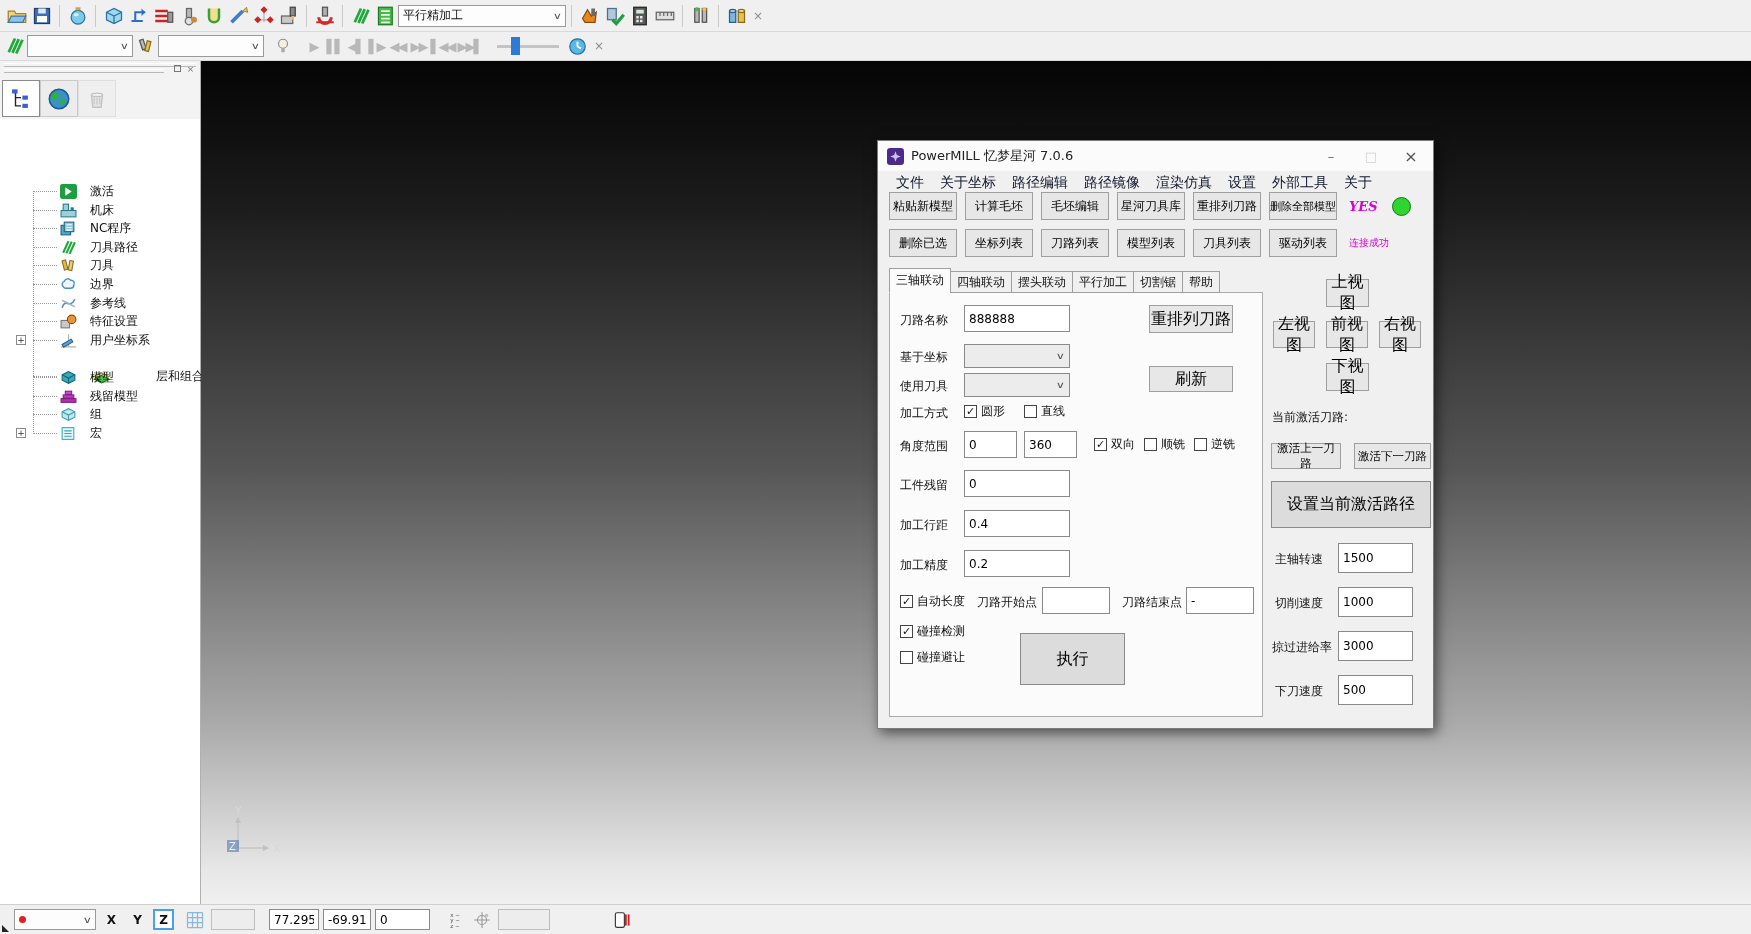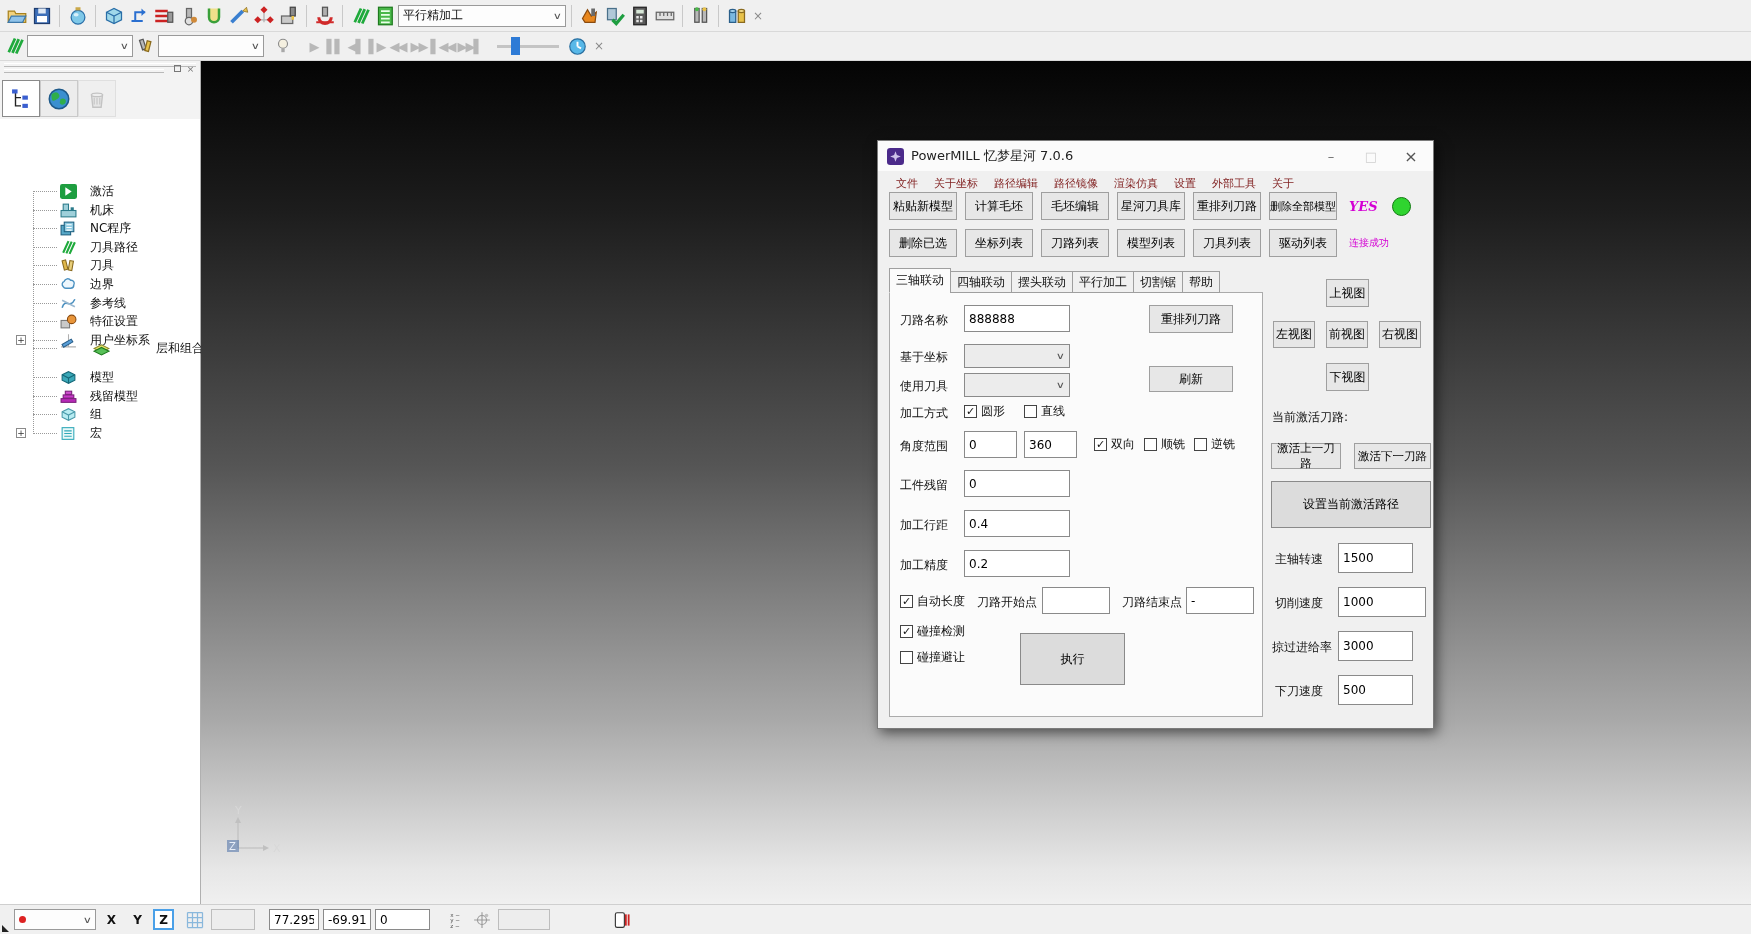--- a/index.html
+++ b/index.html
@@ -45,35 +45,35 @@
   #axis-triad { position:absolute; left:24px; bottom:42px; }
 
   
   #dialog { position:absolute; left:877px; top:140px; width:557px; height:589px; background:#f0f0f0;
     border:1px solid #7b7b7b; box-shadow:3px 4px 12px rgba(0,0,0,.55); z-index:10; }
   #dlg-title { position:absolute; left:0; top:0; right:0; height:30px; background:#fbfbfb; display:flex; align-items:center; padding-left:9px; }
   #dlg-title .ttl { font-size:13px; color:#222; margin-left:7px; }
   .cap-btn { width:40px; height:28px; display:flex; align-items:center; justify-content:center; font-size:13px; }
   #dlg-caps { position:absolute; right:2px; top:1px; display:flex; }
   #dlg-menu { position:absolute; left:0; top:30px; right:0; height:24px; display:flex; align-items:center; padding-left:10px; background:#f0f0f0; }
-  .menu-item { padding:0 8px; font-size:11px; color:#7f1d1d; }
+  .menu-item { padding:0 8px; font-size:14px; color:#0f172a; }
   .btnrow { position:absolute; left:11px; display:flex; gap:8px; }
   .dbtn { height:28px; background:#e7e7e7; border:1px solid #9f9f9f; font-size:12px; display:flex; align-items:center; justify-content:center; white-space:nowrap; }
   .dbtn.w { width:68px; padding:0 12px; }
   .yes-text { font-family:"DejaVu Serif",serif; font-style:italic; font-weight:bold; color:#d400d4; font-size:13px; margin-left:4px; align-self:center; }
   .green-dot { width:19px; height:19px; border-radius:50%; background:#2fd42f; border:1px solid #0f7a0f; align-self:center; margin-left:6px; }
   .conn-text { color:#d400d4; font-size:10px; margin-left:4px; align-self:center; white-space:nowrap; }
   .dtabs { position:absolute; left:11px; top:127px; display:flex; align-items:flex-end; z-index:3; }
   .dtab { height:22px; padding:0 6px; background:#f0f0f0; border:1px solid #9f9f9f; margin-right:-1px; font-size:12px; display:flex; align-items:center; }
   .dtab.active { height:25px; background:#fbfbfb; border-bottom:1px solid #fbfbfb; }
   #dlg-panel { position:absolute; left:11px; top:151px; width:374px; height:425px; background:#fbfbfb; border:1px solid #ababab; }
   .flabel { position:absolute; font-size:12px; color:#111; white-space:nowrap; }
   .tinput { position:absolute; height:27px; border:1px solid #8a8a8a; background:#fff; font-size:12px; padding:0 4px; font-family:"DejaVu Sans",sans-serif; }
   .fcombo { position:absolute; height:24px; background:#ececec; border:1px solid #8a8a8a; display:flex; align-items:center; justify-content:flex-end; padding-right:5px; }
-  .pbtn { position:absolute; background:#e7e7e7; border:1px solid #9f9f9f; font-size:12px; display:flex; align-items:center; justify-content:center; }
+  .pbtn { position:absolute; background:#e7e7e7; border:1px solid #9f9f9f; font-size:16px; display:flex; align-items:center; justify-content:center; }
   .cbrow { position:absolute; display:flex; align-items:center; gap:4px; font-size:12px; white-space:nowrap; }
   .cb { width:13px; height:13px; border:1px solid #444; background:#fff; display:inline-flex; align-items:center; justify-content:center; font-size:11px; color:#111; flex:0 0 auto; }
   .cb[data-state="checked"]::after { content:"✓"; margin-top:-1px; }
   .rlabel { position:absolute; font-size:12px; white-space:nowrap; }
   .exec { background:#dcdcdc; border:1px solid #8a8a8a; }
 
   
   #statusbar { position:absolute; left:0; top:904px; width:1751px; height:30px; background:#f0f0f0; border-top:1px solid #cfcfcf; display:flex; align-items:center; }
   .sb-el { flex:0 0 auto; }
   .axisbtn { width:21px; height:21px; display:flex; align-items:center; justify-content:center; font-size:12px; font-weight:bold; color:#111; margin-left:5px; background:transparent; }
@@ -384,21 +384,21 @@
     </div>
     <div class="trow" style="top:211.8px;">
       <span class="expander">+</span>
       <span class="stub"></span>
       <svg width="17" height="15" viewBox="0 0 16 14">
           <path d="M1 13 h14 M8 1 v12" stroke="#b0b0b0"></path>
           <rect x="2" y="8" width="10" height="3" fill="#5a9fd8" stroke="#2a5f8a" transform="rotate(-30 7 9.5)"></rect>
         </svg>
       <span class="tlabel">用户坐标系</span>
     </div>
-    <div class="trow" style="top:220px;gap:33px;">
+    <div class="trow" style="top:248px;gap:33px;">
       <span class="stub"></span>
       <svg width="17" height="15" viewBox="0 0 16 14">
           <path d="M1 7 L8 3.5 L15 7 L8 10.5 Z" fill="#e8e06a" stroke="#8a8a2e"></path>
           <path d="M1 9.5 L8 6 L15 9.5 L8 13 Z" fill="#57c057" stroke="#1e7a1e"></path>
         </svg>
       <span class="tlabel">层和组合</span>
     </div>
     <div class="trow" style="top:249px;">
       <span class="stub"></span>
       <svg width="17" height="15" viewBox="0 0 16 14">
@@ -584,21 +584,21 @@
 
   <span class="rlabel" style="left:394px;top:268px;">当前激活刀路:</span>
 
   <button class="pbtn" style="left:393px;top:302px;width:70px;height:26px;font-size:11.5px;">激活上一刀路</button>
   <button class="pbtn" style="left:476px;top:302px;width:77px;height:26px;font-size:11.5px;">激活下一刀路</button>
   <button class="pbtn exec" style="left:393px;top:340px;width:160px;height:47px;">设置当前激活路径</button>
 
   <span class="rlabel" style="left:397px;top:410px;">主轴转速</span>
   <input class="tinput" style="left: 460px; top: 402px; width: 75px; height: 30px;" value="1500">
   <span class="rlabel" style="left:397px;top:454px;">切削速度</span>
-  <input class="tinput" style="left: 460px; top: 446px; width: 88px; height: 30px;" value="1000">
+  <input class="tinput" style="left: 460px; top: 446px; width: 75px; height: 30px;" value="1000">
   <span class="rlabel" style="left:394px;top:498px;">掠过进给率</span>
   <input class="tinput" style="left: 460px; top: 490px; width: 75px; height: 30px;" value="3000">
   <span class="rlabel" style="left:397px;top:542px;">下刀速度</span>
   <input class="tinput" style="left: 460px; top: 534px; width: 75px; height: 30px;" value="500">
 </div>
 
 <div id="statusbar">
   <span class="corner-grip"></span>
   <div class="combo sb-el" style="width:82px;height:21px;margin-left:14px;">
     <span style="width:7px;height:7px;border-radius:50%;background:#d22;display:inline-block;"></span>

